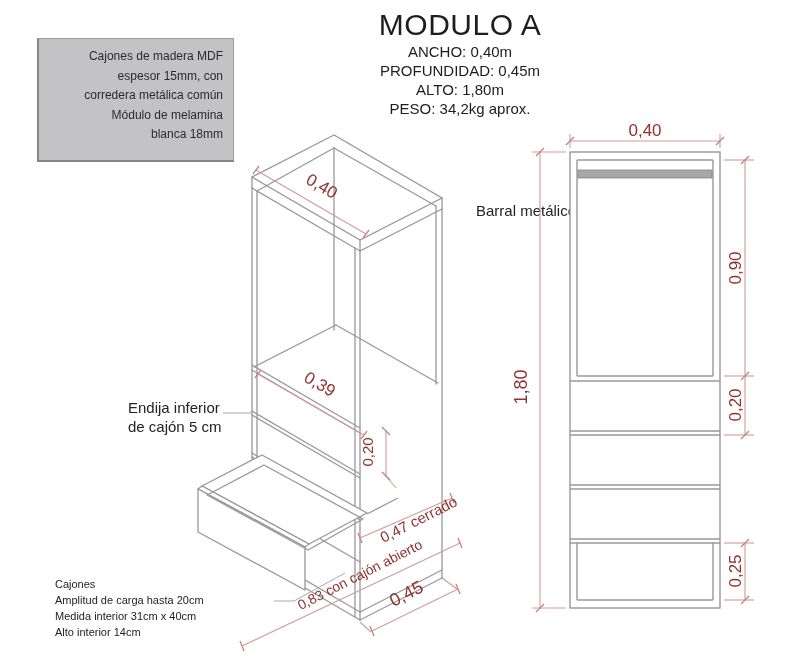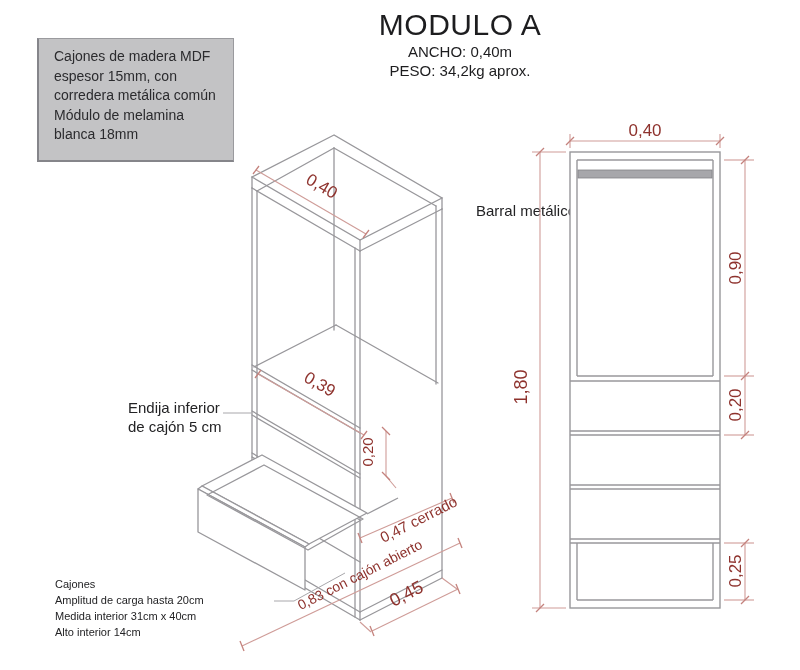--- a/index.html
+++ b/index.html
@@ -1,22 +1,22 @@
 <!DOCTYPE html>
 <html><head>
 <meta charset="utf-8">
 <style>
   html,body{margin:0;padding:0;background:#ffffff;}
   #stage{position:relative;width:800px;height:670px;background:#ffffff;overflow:hidden;
          font-family:"Liberation Sans", sans-serif;color:#222;}
   .abs{position:absolute;}
   #note-box{left:37px;top:38px;width:197px;height:124px;background:#c3c3c5;
             border:1px solid #9a9a9e;border-left:2px solid #85858a;border-bottom:2px solid #85858a;
-            box-sizing:border-box;padding:8px 10px 0 15px;font-size:14px;line-height:19.5px;
-            color:#2b2b2e;white-space:pre-line;}
+            box-sizing:border-box;padding:8px 10px 0 15px;font-size:12px;line-height:19.5px;
+            color:#2b2b2e;white-space:pre-line;text-align:right;}
   #title-block{left:330px;top:8px;width:260px;text-align:center;}
   #main-title{font-size:30px;line-height:34px;color:#1d1d1f;letter-spacing:0.5px;}
   .spec-line{font-size:15px;line-height:19px;color:#1d1d1f;}
   .diagram-label{font-size:15px;line-height:19px;color:#232325;white-space:pre-line;}
   #barral-label{left:456px;top:201px;width:120px;text-align:right;}
   #endija-label{left:128px;top:398px;width:110px;text-align:left;}
   #cajones-label{left:55px;top:576px;width:218px;text-align:left;font-size:11px;line-height:16px;}
   svg text{font-family:"Liberation Sans", sans-serif;fill:#8e322d;}
   .dim-t{font-size:17px;}
   .dim-s{font-size:15px;}
@@ -30,20 +30,22 @@
 
   <div id="note-box" class="abs">Cajones de madera MDF
 espesor 15mm, con
 corredera metálica común
 Módulo de melamina
 blanca 18mm</div>
 
   <div id="title-block" class="abs">
     <div id="main-title">MODULO A</div>
     <div class="spec-line">ANCHO: 0,40m</div>
+    <div class="spec-line">PROFUNDIDAD: 0,45m</div>
+    <div class="spec-line">ALTO: 1,80m</div>
     <div class="spec-line">PESO: 34,2kg aprox.</div>
   </div>
 
   <div id="barral-label" class="abs diagram-label">Barral metálico</div>
   <div id="endija-label" class="abs diagram-label">Endija inferior
 de cajón 5 cm</div>
   <div id="cajones-label" class="abs diagram-label">Cajones
 Amplitud de carga hasta 20cm
 Medida interior 31cm x 40cm
 Alto interior 14cm</div>

